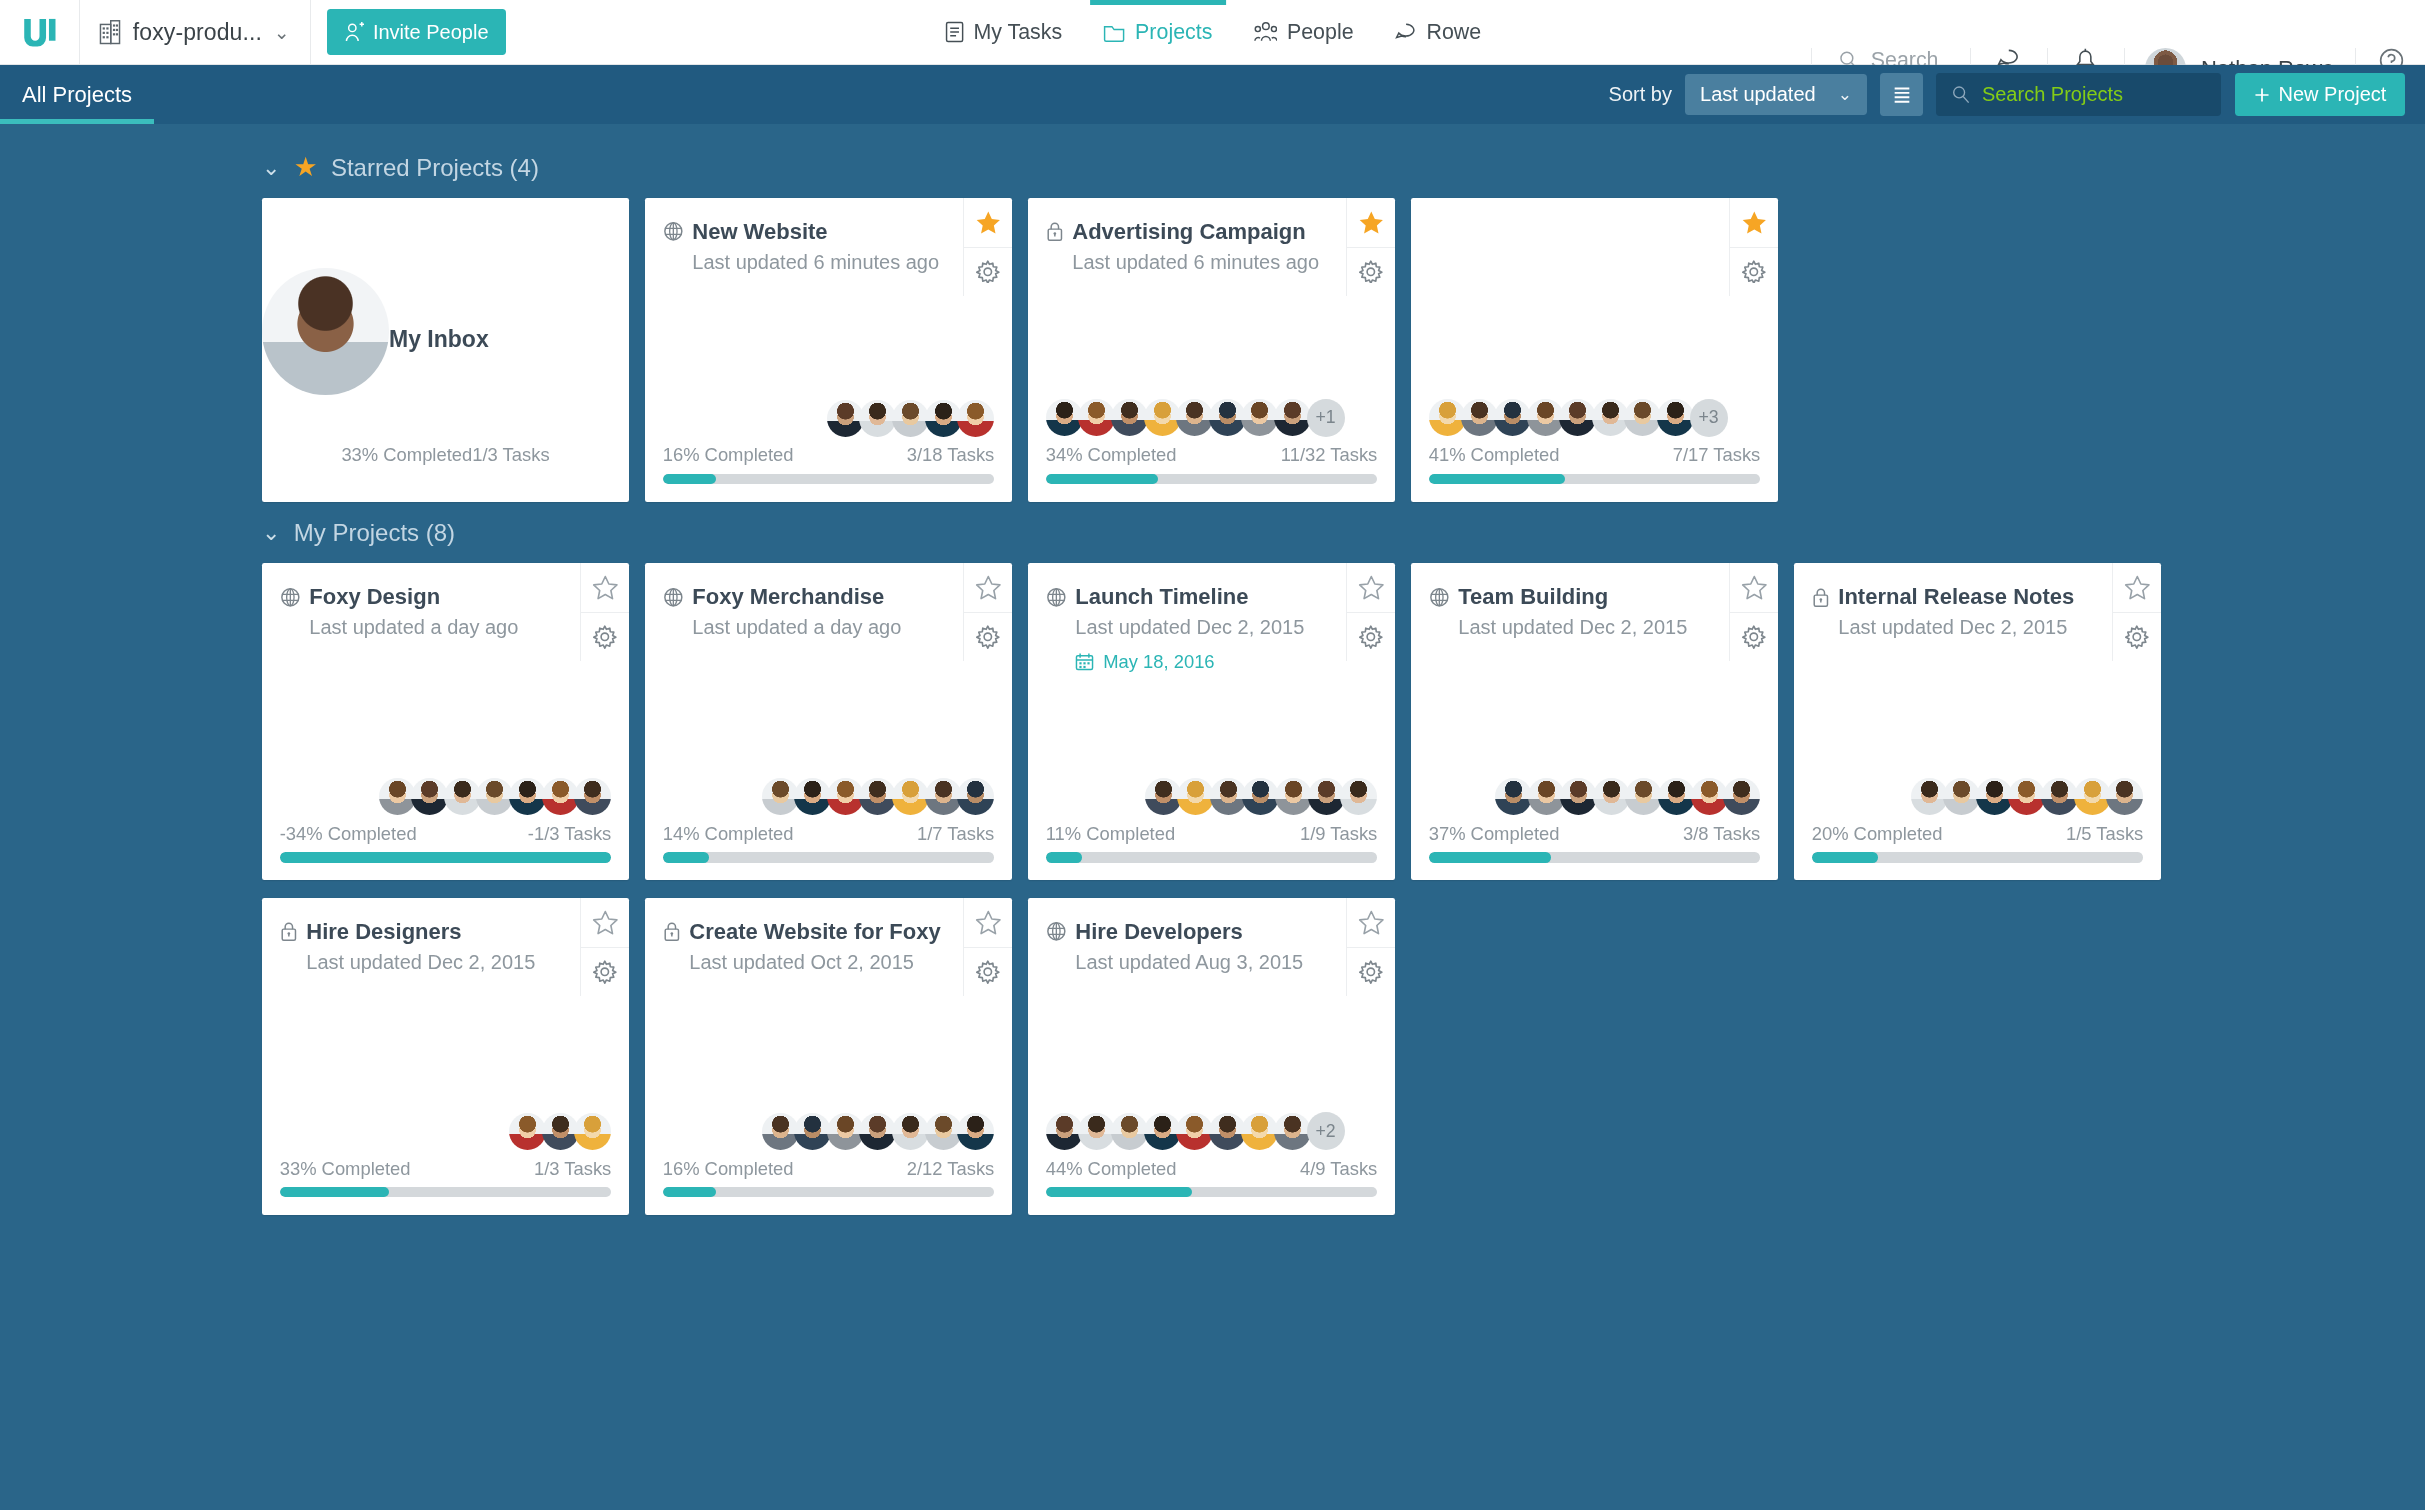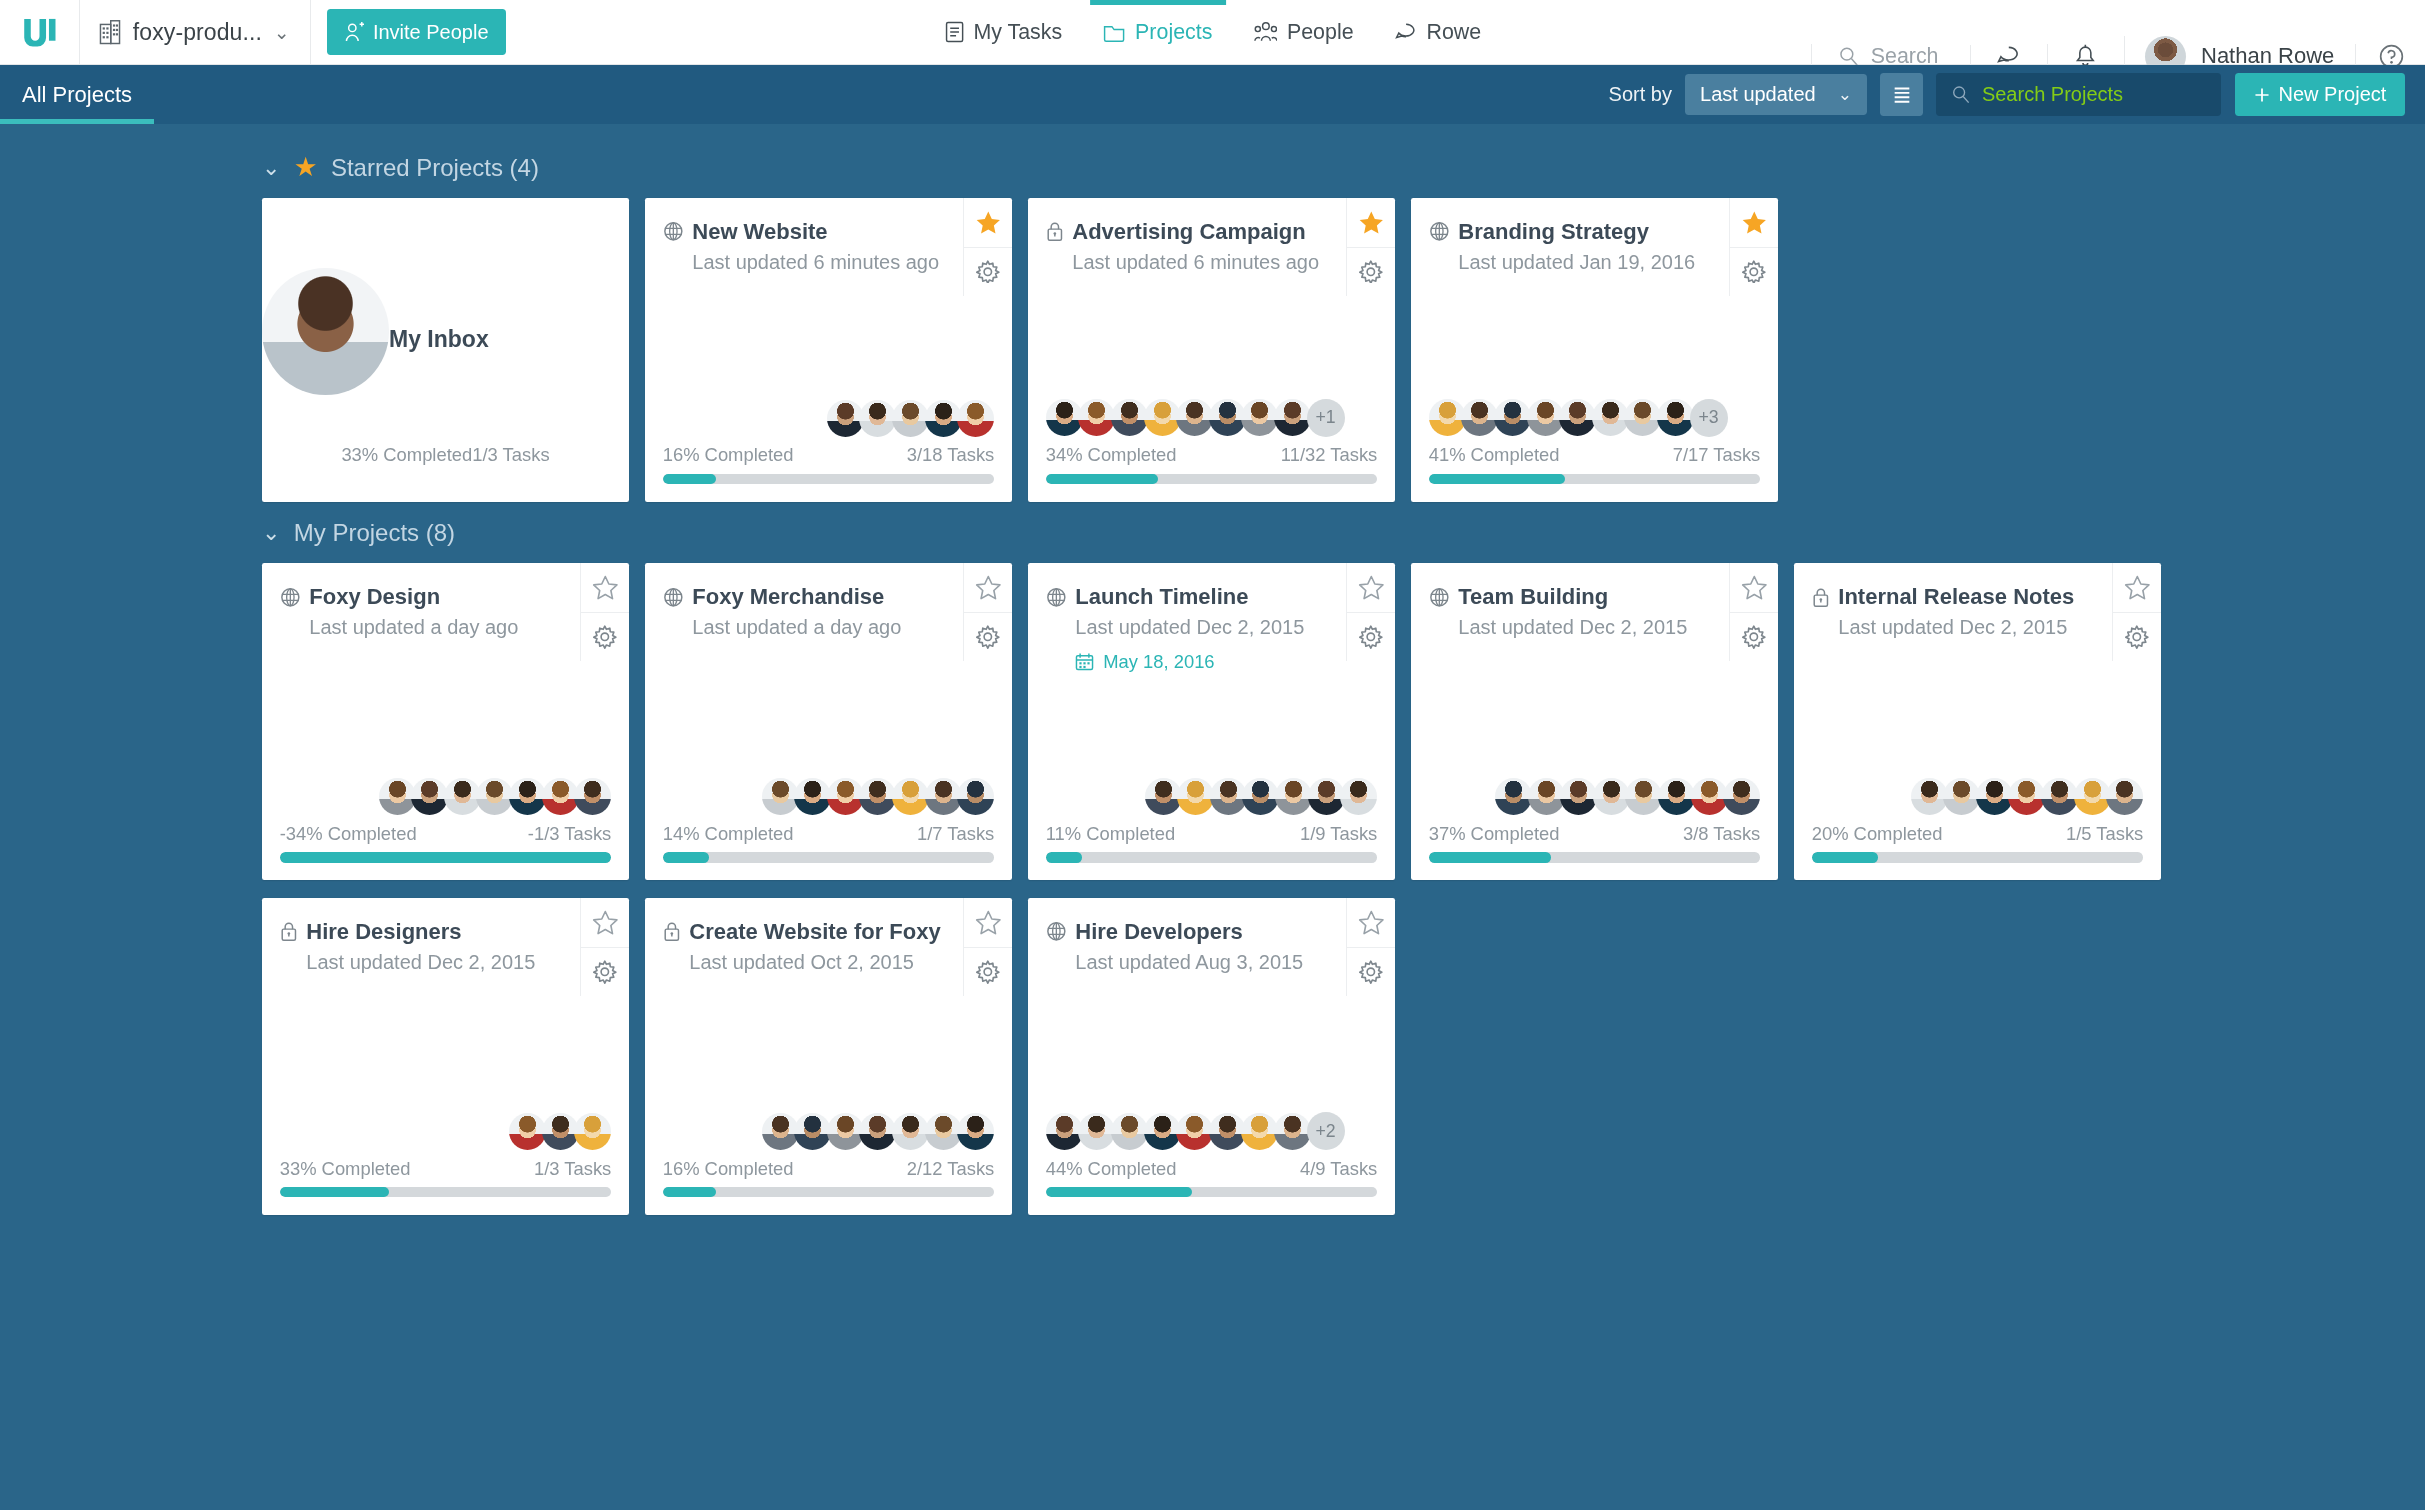--- a/index.html
+++ b/index.html
@@ -40,21 +40,21 @@
   .nav-item {
     display: flex; align-items: center; gap: 9.6px;
     padding: 0 20.7px; font-size: 21.4px; color: #454f55;
     cursor: pointer; position: relative;
   }
   .nav-item.active { color: #2bb5b5; }
   .nav-item.active::before {
     content: ""; position: absolute; top: 0; left: 7.4px; right: 7.4px;
     height: 5.2px; background: #2bb5b5;
   }
-  .tb-right { margin-left: auto; display: flex; align-items: center; margin-top: 48px; }
+  .tb-right { margin-left: auto; display: flex; align-items: flex-start; margin-top: 48px; }
   .tb-search {
     display: flex; align-items: center; gap: 11.8px;
     padding: 0 31px 0 26.6px; border-left: 0.7px solid #e8eaec;
     color: #9aa2a8; font-size: 21.4px; cursor: text;
   }
   .tb-icon-cell {
     width: 77px; display: flex; align-items: center; justify-content: center;
     border-left: 0.7px solid #e8eaec; cursor: pointer;
   }
   .tb-user {
@@ -457,32 +457,20 @@
     <div class="stats">
       <span>34% Completed</span>
       <span>11/32 Tasks</span>
     </div>
     <div class="progress">
       <i style="width:34%"></i>
     </div>
   </div>
   <div class="card ">
     <div class="card-body">
-      <div class="card-title-row">
-        <span class="vis-icon"><svg width="20.7" height="20.7" viewBox="0 0 28 28">
-    <circle cx="14" cy="14" r="11.5" fill="none" stroke="#7d868d" stroke-width="2"></circle>
-    <ellipse cx="14" cy="14" rx="5" ry="11.5" fill="none" stroke="#7d868d" stroke-width="1.8"></ellipse>
-    <path d="M3 10 h22 M3 18 h22 M14 2.5 v23" stroke="#7d868d" stroke-width="1.8"></path>
-              </svg></span>
-        <div>
-          <div class="card-title">Branding Strategy</div>
-          <div class="card-sub">Last updated Jan 19, 2016</div>
-
-        </div>
-      </div>
       <div class="side-actions">
         <div class="side-btn">
               <svg width="26.6" height="25" viewBox="0 0 36 34">
     <path d="M18 2 l4.8 10.2 11 1.3 -8.2 7.6 2.2 11 -9.8 -5.5 -9.8 5.5 2.2 -11 -8.2 -7.6 11 -1.3 Z" fill="#f6a524"></path>
               </svg>
             </div>
         <div class="side-btn">
               <svg width="23.6" height="23.6" viewBox="0 0 32 32">
     <circle cx="16" cy="16" r="5" fill="none" stroke="#7d868d" stroke-width="2.2"></circle>
     <path d="M16 1.5 l2.2 4.4 4.6 -1.6 .6 4.8 4.8 .6 -1.6 4.6 4.4 2.2 -4.4 2.2 1.6 4.6 -4.8 .6 -.6 4.8 -4.6 -1.6 -2.2 4.4 -2.2 -4.4 -4.6 1.6 -.6 -4.8 -4.8 -.6 1.6 -4.6 -4.4 -2.2 4.4 -2.2 -1.6 -4.6 4.8 -.6 .6 -4.8 4.6 1.6 Z" fill="none" stroke="#7d868d" stroke-width="2.2" stroke-linejoin="round"></path>

